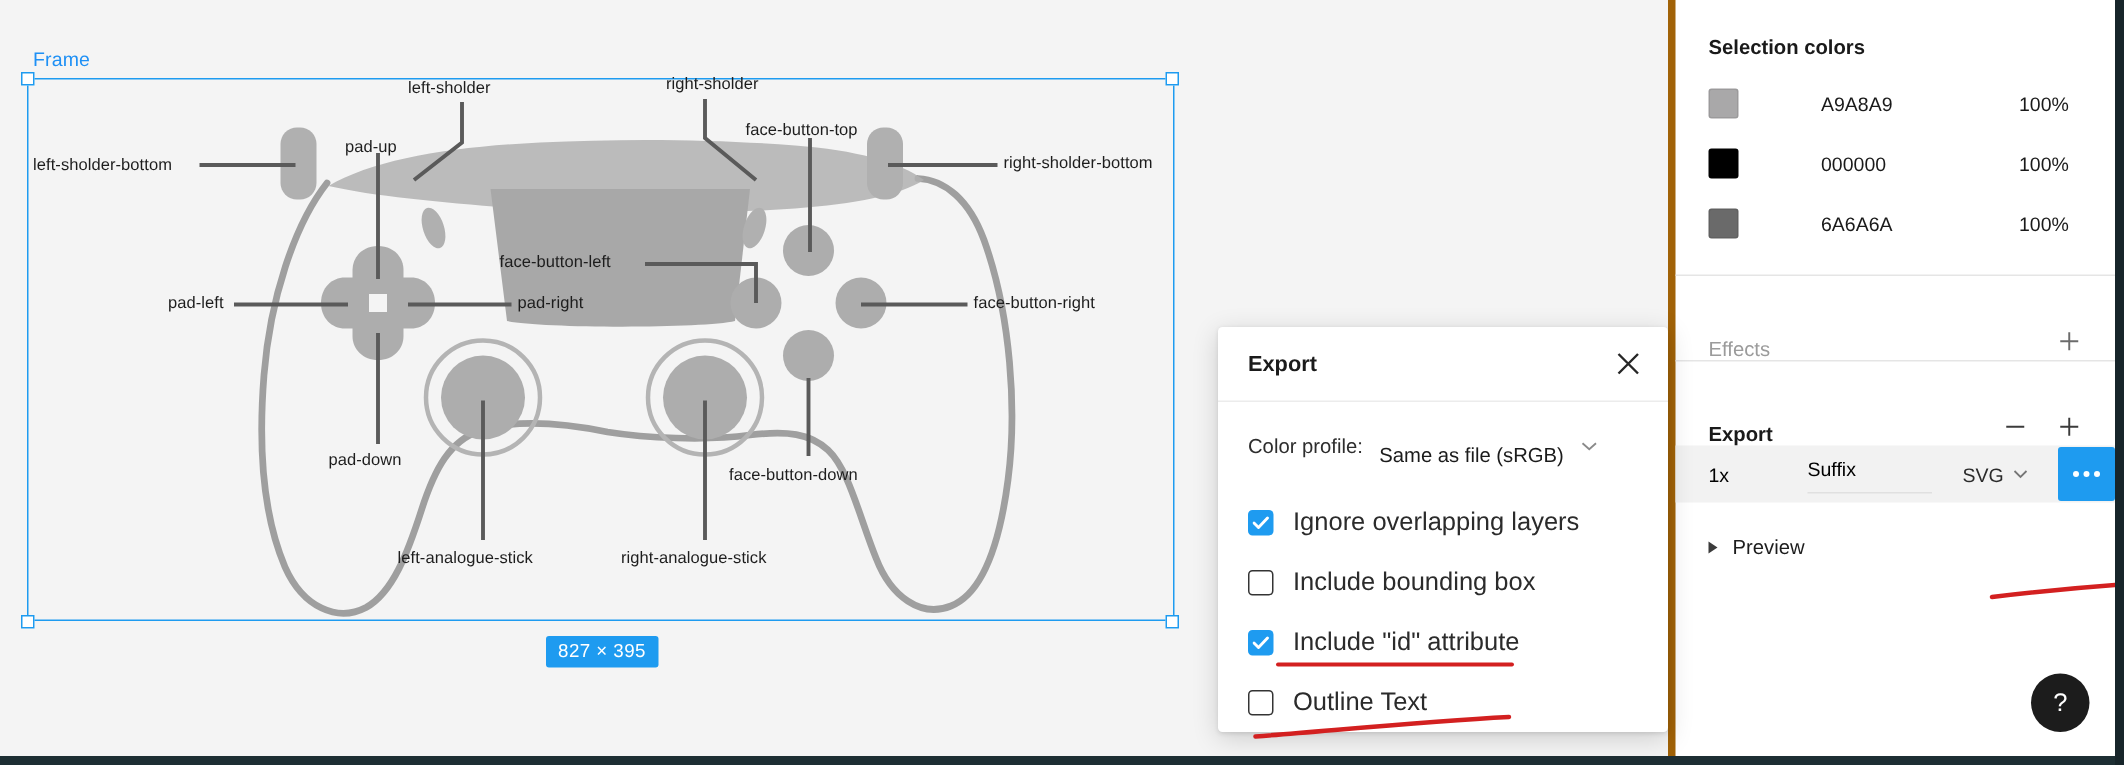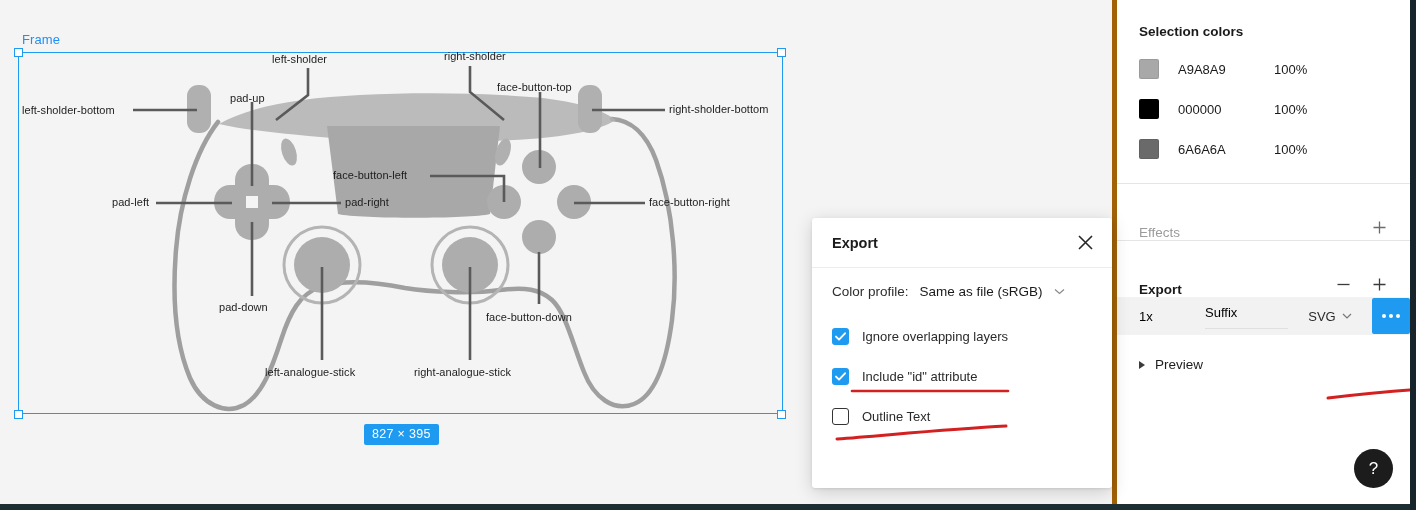--- a/index.html
+++ b/index.html
@@ -63,21 +63,21 @@
     position: absolute; left: 1112px; top: 0; width: 298px; height: 504px;
     background: #ffffff; border-left: 5px solid #a16207;
   }
   .panel-sep { height: 1px; background: #e5e5e5; width: 100%; }
 
   .sel-colors-head {
     font-size: 13.5px; font-weight: bold; color: #1a1a1a;
     padding: 24px 0 0 22px;
   }
   .color-row {
-    display: flex; align-items: center; height: 40px; padding-left: 22px;
+    display: flex; align-items: center; height: 40px; padding-left: 22px; gap: 36px;
   }
   .sw { width: 20px; height: 20px; border-radius: 2px; flex: 0 0 auto; }
   .sw.light { box-shadow: inset 0 0 0 1px rgba(0,0,0,.08); }
   .hexval { font-size: 13px; color: #1a1a1a; margin-left: 19px; width: 96px; }
   .opval  { font-size: 13px; color: #1a1a1a; }
 
   .sec-head {
     display: flex; align-items: flex-end; justify-content: space-between;
     height: 56px; padding: 0 18px 0 22px;
   }
@@ -138,31 +138,31 @@
   .dlg-head {
     height: 50px; display: flex; align-items: center;
     justify-content: space-between; padding: 0 18px 0 20px;
     border-bottom: 1px solid #ececec;
   }
   .dlg-title { font-size: 14.5px; font-weight: bold; color: #1b1b1b; }
   .dlg-close { color: #262626; display: flex; }
   .dlg-body { padding: 16px 20px 0; }
   .profile-row { display: flex; align-items: center; gap: 11px; margin-bottom: 17px; }
   .profile-lbl { font-size: 13.5px; color: #2e2e2e; }
-  .profile-val { font-size: 13.5px; color: #1b1b1b; }
+  .profile-val { font-size: 13.5px; color: #1b1b1b; margin-top: 12px; }
   .chev { color: #8a8a8a; display: flex; }
 
   .chk-row { display: flex; align-items: center; gap: 13px; height: 40px; position: relative; }
   .chk {
     width: 17px; height: 17px; border-radius: 3px; flex: 0 0 auto;
     display: flex; align-items: center; justify-content: center;
   }
   .chk.on { background: #1e9bf0; }
   .chk.off { background: #ffffff; border: 1.5px solid #343434; }
-  .chk-lbl { font-size: 13px; color: #2b2b2b; }
+  .chk-lbl { font-size: 17px; color: #2b2b2b; }
 
   .redline { position: absolute; pointer-events: none; }
 </style>
 </head>
 <body>
 
 <div id="root">
 
   <div id="canvas">
 
@@ -366,20 +366,24 @@
       <div id="option-rows">
           <div class="chk-row">
             <span class="chk on">
               <svg width="11" height="9" viewBox="0 0 11 9">
                 <path d="M1 4.6l3 3L10 1.3" stroke="#fff" stroke-width="1.9" fill="none" stroke-linecap="round" stroke-linejoin="round"></path>
               </svg>
             </span>
             <span class="chk-lbl">Ignore overlapping layers</span>
           </div>
           <div class="chk-row">
+            <span class="chk off"></span>
+            <span class="chk-lbl">Include bounding box</span>
+          </div>
+          <div class="chk-row">
             <span class="chk on">
               <svg width="11" height="9" viewBox="0 0 11 9">
                 <path d="M1 4.6l3 3L10 1.3" stroke="#fff" stroke-width="1.9" fill="none" stroke-linecap="round" stroke-linejoin="round"></path>
               </svg>
             </span>
             <span class="chk-lbl">Include "id" attribute</span>
             <svg class="redline" width="180" height="18" style="left: 18px; top: 29px;">
               <path d="M2 6 L 158 6" stroke="#d32020" stroke-width="2.6" fill="none" stroke-linecap="round"></path>
             </svg>
           </div>

